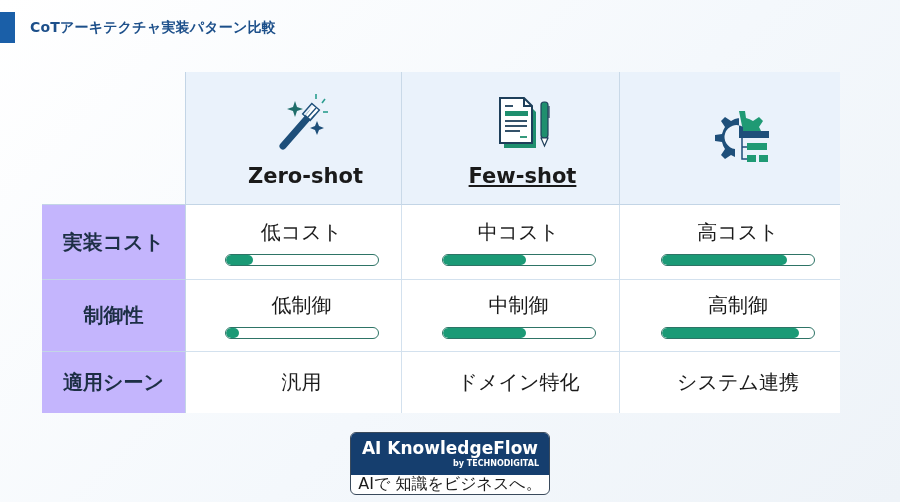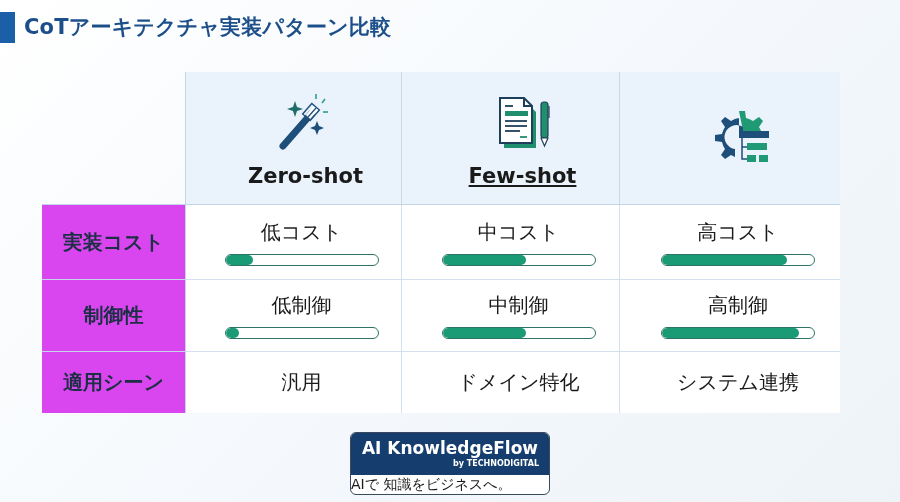--- a/index.html
+++ b/index.html
@@ -8,35 +8,35 @@
     font-family: "DejaVu Sans", "Liberation Sans", sans-serif;
     background: linear-gradient(135deg, #ffffff 0%, #f4f8fc 55%, #eef3f8 100%);
     position: relative;
     color: #1a1a1a;
   }
   .title-accent {
     position: absolute; left: 0; top: 12px; width: 15px; height: 31px;
     background: #1a5fa8;
   }
   .title {
-    position: absolute; left: 24px; top: 11px;
-    font-size: 21px; font-weight: bold; color: #1c4f8a;
+    position: absolute; left: 30px; top: 11px;
+    font-size: 14px; font-weight: bold; color: #1c4f8a;
     letter-spacing: 0.2px; line-height: 32px;
   }
   .table {
     position: absolute; left: 42px; top: 72px; width: 798px; height: 341px;
   }
   .cell {
     position: absolute;
     display: flex; flex-direction: column; align-items: center; justify-content: center;
   }
   .hdr { background: #eaf2fb; border-right: 1px solid #c9d9e8; padding-left: 24px; }
   .hdr.last { border-right: none; }
   .lbl {
-    background: #d946ef; border-right: 1px solid #c3d5e6; border-bottom: 1px solid #c3d5e6;
+    background: #c4b5fd; border-right: 1px solid #c3d5e6; border-bottom: 1px solid #c3d5e6;
     font-weight: bold; font-size: 20px; color: #1d2f45;
   }
   .lbl.lastrow { border-bottom: none; }
   .body-cell {
     background: #ffffff; border-right: 1px solid #d3e1ee; border-bottom: 1px solid #d3e1ee;
     font-size: 20px; color: #1a1a1a; padding-left: 16px;
   }
   .body-cell.lastcol { border-right: none; }
   .body-cell.lastrow { border-bottom: none; }
   .col-name {
@@ -56,21 +56,21 @@
     position: absolute; left: 350px; top: 432px; width: 200px; height: 63px;
     border: 1.5px solid #3a4a5c; border-radius: 6px; overflow: hidden; background: #ffffff;
   }
   .logo-top {
     background: #153e6e; height: 42px; padding: 5px 10px 0 10px; color: #ffffff;
     text-align: center;
   }
   .logo-name { font-size: 17px; font-weight: bold; line-height: 20px; }
   .logo-by { font-size: 8px; font-weight: bold; text-align: right; line-height: 12px; }
   .logo-tag {
-    font-size: 14px; text-align: left; color: #1a1a1a; line-height: 18px;
+    font-size: 16px; text-align: center; color: #1a1a1a; line-height: 18px;
   }
 </style>
 </head>
 <body>
 
 <div class="title-accent"></div>
 <div class="title">CoTアーキテクチャ実装パターン比較</div>
 
 <div class="table">
 

